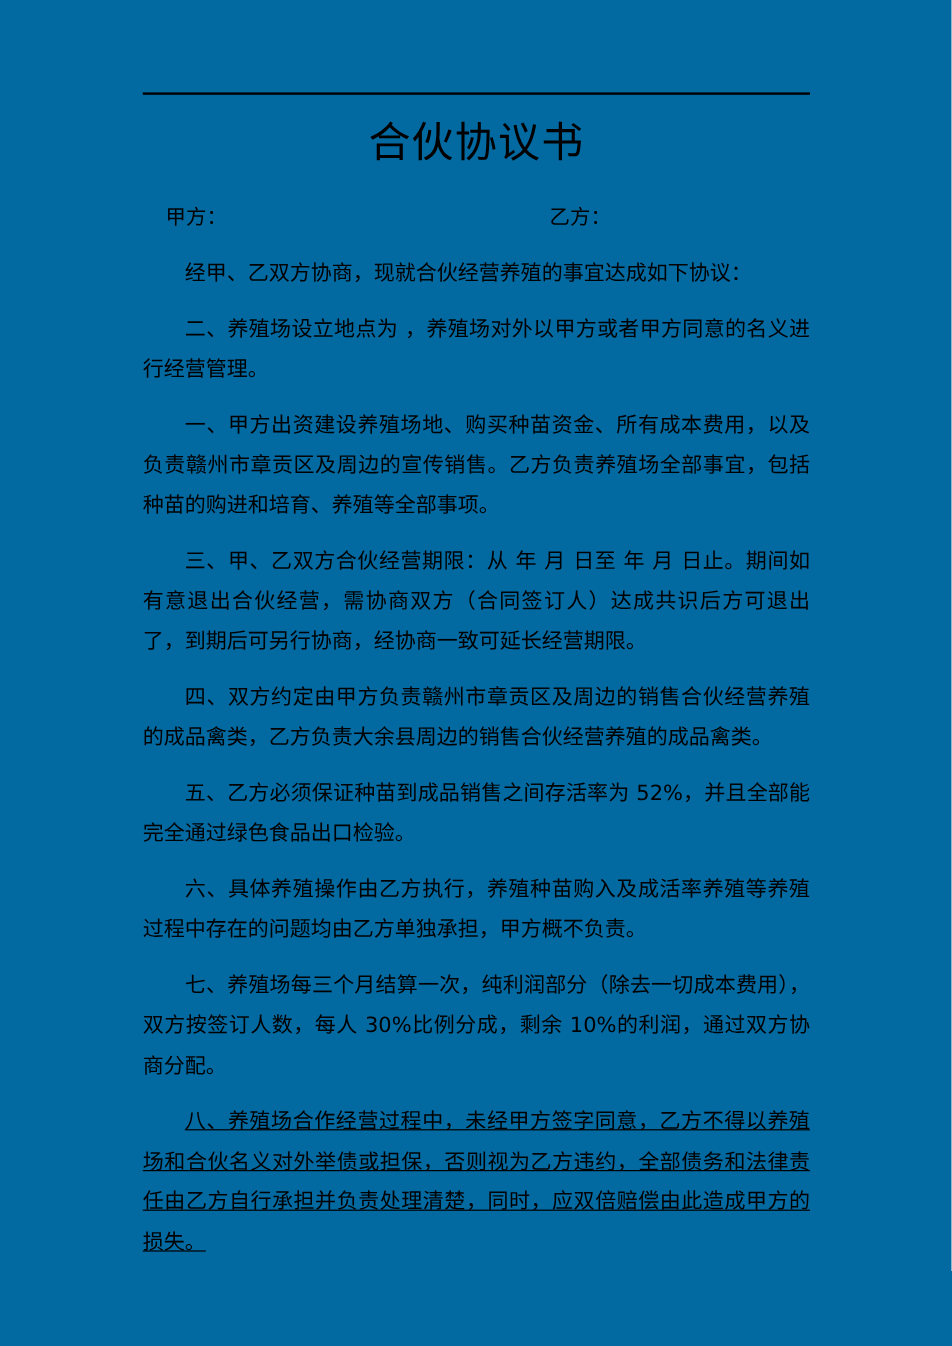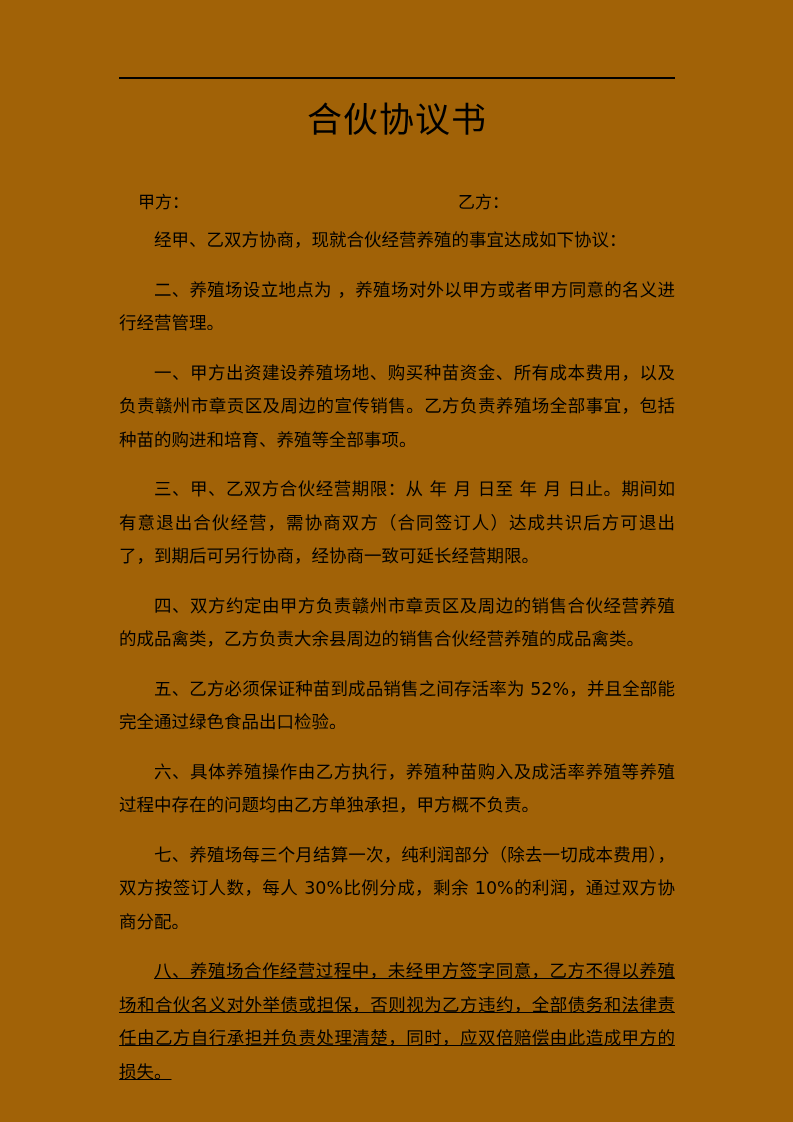--- a/index.html
+++ b/index.html
@@ -9,21 +9,21 @@
     background: #ffffff;
   }
   body {
     font-family: "DejaVu Sans", "Liberation Sans", sans-serif;
     color: #000000;
   }
   .page {
     position: relative;
     width: 793px;
     height: 1122px;
-    background: #a16207;
+    background: #0369a1;
     overflow: hidden;
     box-sizing: border-box;
   }
   .header-rule {
     position: absolute;
     left: 119px;
     top: 77px;
     width: 556px;
     height: 2px;
     background: #000000;
@@ -41,21 +41,20 @@
     white-space: nowrap;
   }
   .parties-row {
     position: absolute;
     left: 119px;
     top: 168px;
     width: 556px;
     height: 28px;
     font-size: 17px;
     line-height: 28px;
-    margin-top: 20px;
   }
   .party-a {
     position: absolute;
     left: 19px;
     top: 0;
     white-space: nowrap;
   }
   .party-b {
     position: absolute;
     left: 339px;
@@ -67,21 +66,21 @@
     position: absolute;
     left: 119px;
     top: 208px;
     width: 556px;
   }
   .para {
     font-size: 17.5px;
     line-height: 33.5px;
     text-align: justify;
     text-justify: inter-ideograph;
-    margin: 16px 0 13px 0;
+    margin: 4px 0 13px 0;
     text-indent: 2em;
     word-break: break-all;
   }
   .para.last {
     margin-bottom: 0;
     text-decoration: underline;
   }
 </style>
 </head>
 <body>

